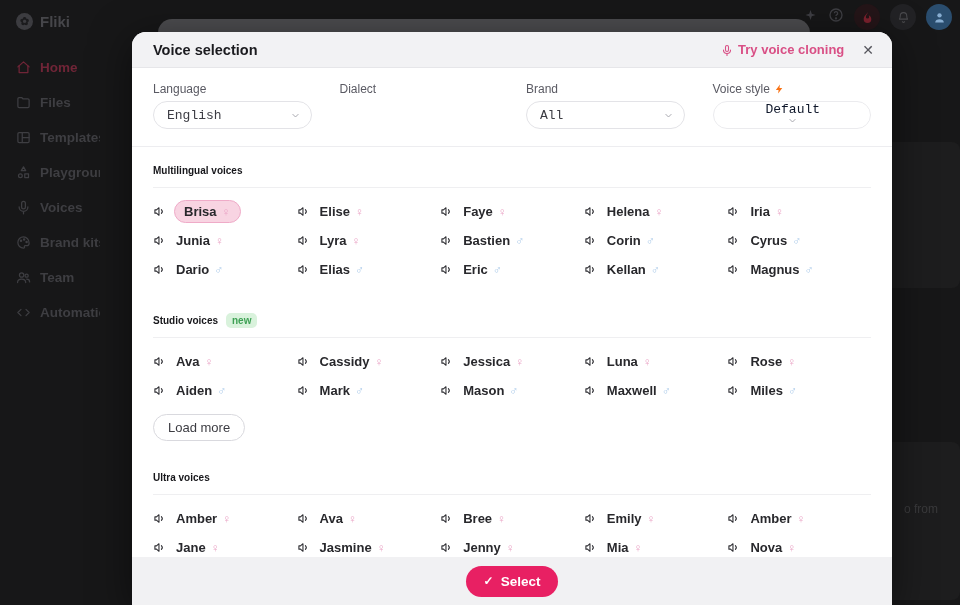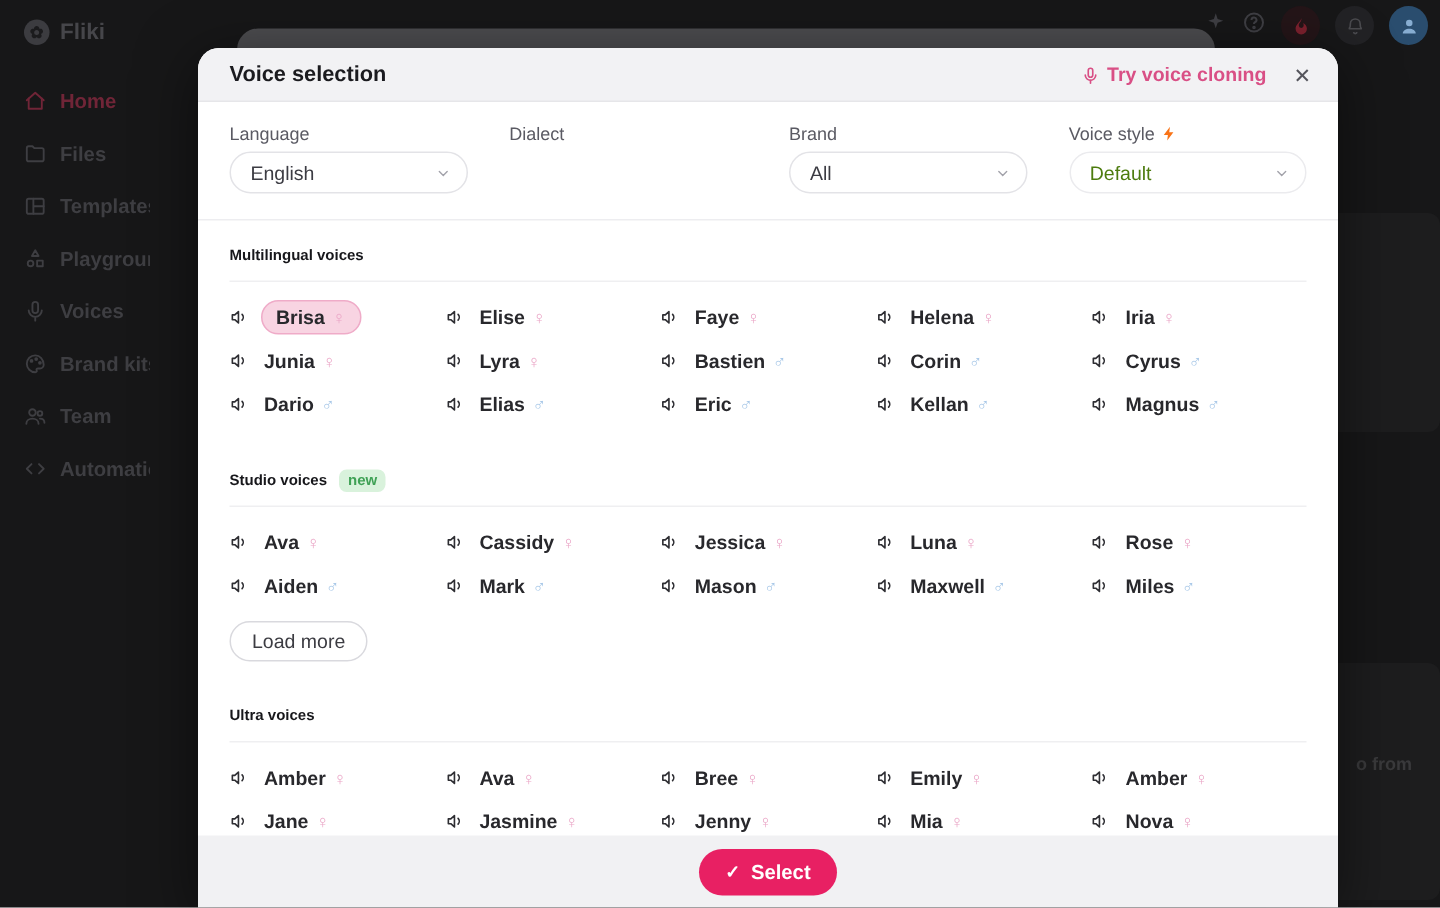--- a/index.html
+++ b/index.html
@@ -17,37 +17,37 @@
   .top-card { position:absolute; left:158px; top:19px; width:652px; height:16px; background:#4c4c4f; border-radius:14px 14px 0 0; }
 
   .topbar-icons { position:absolute; right:8px; top:3px; height:28px; display:flex; align-items:center; gap:10px; }
   .tb-circle { width:26px; height:26px; border-radius:50%; display:flex; align-items:center; justify-content:center; }
   .tb-flame { background:#241518; color:#7d212e; font-size:13px; font-weight:bold; }
   .tb-bell  { background:#222225; }
   .tb-avatar{ background:#2a4d6e; }
   .tb-plain { color:#3f3f44; }
 
   .bg-panel { position:absolute; background:#1d1d1e; border-radius:8px; }
-  .bg-faint-text { position:absolute; left:860px; top:502px; color:#3a3a3c; font-size:12px; font-weight:bold;padding-left:44px; }
+  .bg-faint-text { position:absolute; left:860px; top:502px; color:#3a3a3c; font-size:12px; font-weight:normal;padding-left:44px; }
 
   
   .modal { position:absolute; left:100px; top:32px; width:760px; height:573px; background:#ffffff;
            border-radius:14px 14px 0 0; box-shadow:0 8px 40px rgba(0,0,0,.5); overflow:hidden;margin-left:32px; }
   .modal-header { height:36px; background:#f2f2f4; border-bottom:1px solid #e6e6e9; display:flex; align-items:center; padding:0 18px 0 21px; }
   .modal-title { font-size:14.5px; font-weight:bold; color:#1b1b1f; }
   .mh-spacer { flex:1; }
   .clone-link { display:flex; align-items:flex-end; gap:5px; color:#d94f85; font-size:13px; font-weight:bold; cursor:pointer; }
   .close-btn { margin-left:18px; color:#55555c; font-size:14px; cursor:pointer; line-height:1; }
 
   .filters { display:flex; gap:28px; padding:14px 21px 0 21px; }
   .filter { width:164px; }
   .filter-label { font-size:12px; color:#5a5a63; margin-bottom:5px; display:flex; align-items:center; gap:4px; }
   .filter-control { height:28px; border:1px solid #e3e3e7; border-radius:999px; background:#fff; display:flex; align-items:center; padding:0 11px 0 13px; font-size:13px; color:#3c3c43; }
-  .filter-control .fval { flex:1; white-space:nowrap; overflow:hidden; }
-  .filter-control.disabled { color:#4d7c0f; border-color:#ebebee; }
+  .filter-control .fval { flex:1; white-space:nowrap; overflow:hidden;font-family:Liberation Mono, monospace; }
+  .filter-control.disabled { color:#0f172a; border-color:#ebebee;flex-direction:column; }
   .chev { color:#a3a3ab; }
 
   .filters-divider { border-bottom:1px solid #ededf0; margin-top:17px; }
 
   .modal-body { padding:0 21px; }
   .vsec { margin-top:13px; }
   .vsec + .vsec { margin-top:26px; }
   .sec-head { display:flex; align-items:center; gap:8px; height:20px; }
   .sec-title { font-size:10px; font-weight:bold; color:#17171b; }
   .badge-new { background:#d9f2dc; color:#3fa155; font-size:10px; font-weight:bold; padding:2px 6px; border-radius:5px; }

